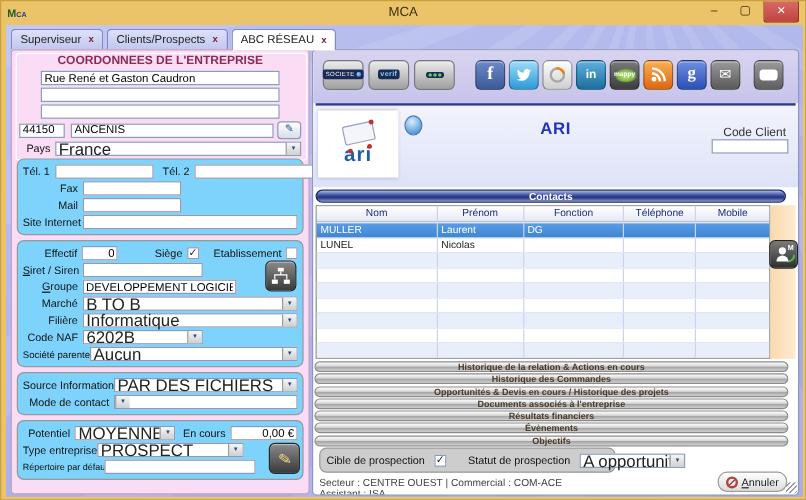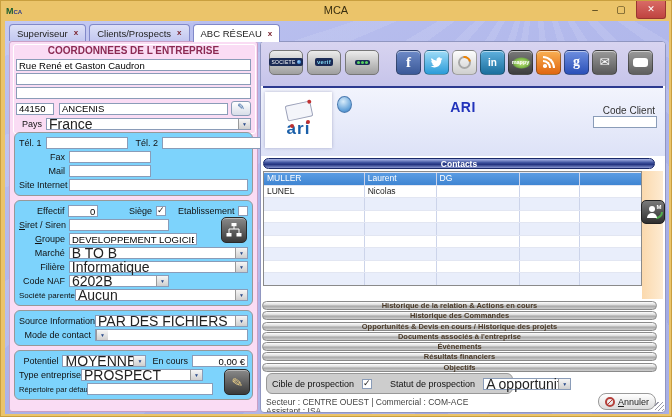--- a/index.html
+++ b/index.html
@@ -24,21 +24,21 @@
   .tab-bar{position:absolute;left:4px;top:3px;display:flex;gap:3px;height:17px;z-index:5;}
   .tab{display:flex;align-items:center;gap:6px;padding:0 7px;background:linear-gradient(180deg,#dde0f7,#c2c7ef);border:1px solid #8189c9;border-bottom:none;border-radius:4px 4px 0 0;font-size:9.5px;color:#222;}
   .tab.active{background:#fff;height:17px;z-index:6;}
   .tab-label{white-space:nowrap;}
   .tab-close{font-size:8px;font-weight:bold;color:#7a2430;line-height:8px;}
   
   .left-panel{position:absolute;left:4px;top:20px;width:249px;height:371px;background:#fadcf4;border:1px solid #c9a0c6;border-radius:3px;box-sizing:border-box;padding-top:2px;}
   .lp-title{text-align:center;font-size:10px;font-weight:bold;color:#8b2a52;margin:1px 0 3px 0;}
   .addr-frame{position:absolute;left:3px;top:2px;width:241px;height:88px;border:1px solid #ffffff;border-radius:3px;pointer-events:none;}
   .field-input{height:12px;border:1px solid #8a9cb8;background:#fff;font-family:inherit;font-size:9.5px;padding:0 2px;box-sizing:border-box;}
-  .stack-input{display:block;width:235px;margin:0 auto 2px auto;}
+  .stack-input{display:block;width:199px;margin:0 auto 2px auto;}
   .row{display:flex;align-items:center;margin:0 6px 2px 6px;}
   .lbl{font-size:9px;color:#111;text-align:right;margin-right:4px;white-space:nowrap;}
   .combo{display:flex;height:12px;border:1px solid #8a9cb8;background:#fff;box-sizing:border-box;align-items:center;}
   .combo-text{flex:1;font-size:14px;padding:0 2px;white-space:nowrap;overflow:hidden;}
   .combo-btn{width:11px;height:100%;background:linear-gradient(180deg,#f6f6f6,#cfcfcf);border-left:1px solid #9a9a9a;font-size:5px;color:#2a4a8a;display:flex;align-items:center;justify-content:center;}
   .graybox{position:relative;background:#7dd3fc;border:1px solid #989898;border-radius:6px;margin:0 4px 4px 4px;padding:4px 4px 2px 4px;}
   .checkbox{width:10px;height:10px;background:#fff;border:1px solid #8a9cb8;box-sizing:border-box;position:relative;flex:none;}
   .checkbox.checked::after{content:"✓";position:absolute;left:0px;top:-2px;font-size:9px;color:#222;}
   .sq-btn{position:absolute;width:24px;height:24px;border-radius:5px;background:linear-gradient(180deg,#8a8a8a,#3a3a3a);border:1px solid #2a2a2a;display:flex;align-items:center;justify-content:center;box-shadow:inset 0 1px 0 rgba(255,255,255,.4);}
   .locate-btn{width:18px;height:13px;margin-left:3px;background:linear-gradient(180deg,#fff,#d8dde8);border:1px solid #8a9cb8;border-radius:3px;font-size:9px;line-height:11px;text-align:center;color:#2a5a9a;flex:none;}
@@ -347,20 +347,27 @@
         <div class="ari-text">ari<span class="d1"></span><span class="d2"></span></div>
       </div>
       <div class="photo-btn"></div>
       <div class="company-name">ARI</div>
       <div class="cc-label">Code Client</div>
       <input class="field-input cc-input" value="" style="">
 
       <div class="contacts-pill">Contacts</div>
 
       <div class="ctable">
+        <div class="tr head">
+            <div class="tc col0">Nom</div>
+            <div class="tc col1">Prénom</div>
+            <div class="tc col2">Fonction</div>
+            <div class="tc col3">Téléphone</div>
+            <div class="tc col4">Mobile</div>
+          </div>
         <div class="tbody">
             <div class="tr selected">
               <div class="tc col0">MULLER</div>
               <div class="tc col1">Laurent</div>
               <div class="tc col2">DG</div>
               <div class="tc col3"></div>
               <div class="tc col4"></div>
             </div>
             <div class="tr">
               <div class="tc col0">LUNEL</div>
@@ -426,22 +433,22 @@
             <i>M</i>
             <b></b>
           </span>
       </div>
 
       <div class="accordion">
           <div class="acc-bar">Historique de la relation &amp; Actions en cours</div>
           <div class="acc-bar">Historique des Commandes</div>
           <div class="acc-bar">Opportunités &amp; Devis en cours / Historique des projets</div>
           <div class="acc-bar">Documents associés à l'entreprise</div>
+          <div class="acc-bar">Résultats financiers</div>
           <div class="acc-bar">Évènements</div>
-          <div class="acc-bar">Résultats financiers</div>
           <div class="acc-bar">Objectifs</div>
         </div>
 
       <div class="prospect-box">
         <span class="lbl">Cible de prospection</span>
         <span class="checkbox checked"></span>
         <span class="lbl" style="margin-left:14px">Statut de prospection</span>
         <div class="combo" style="width:88px">
           <span class="combo-text">A opportunité</span>
           <span class="combo-btn">▼</span>

